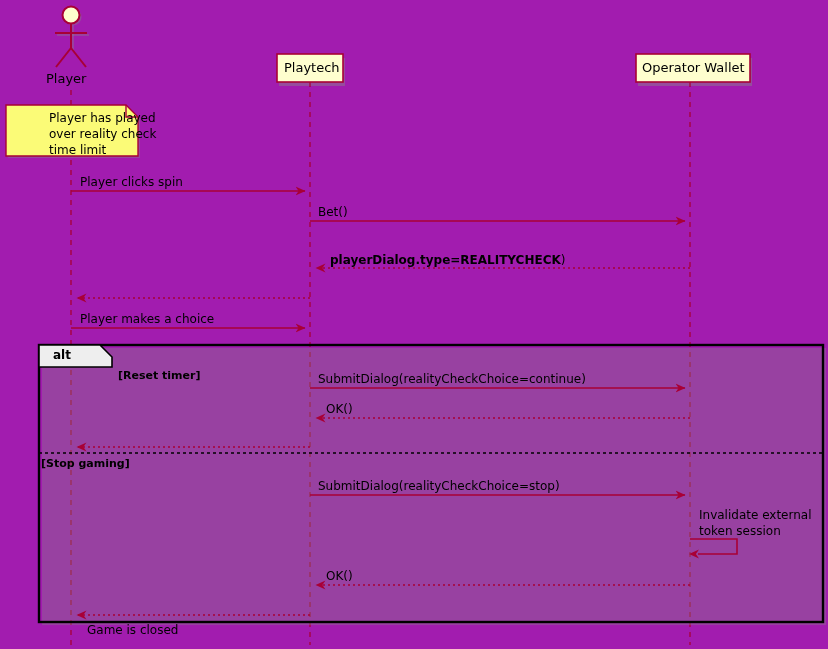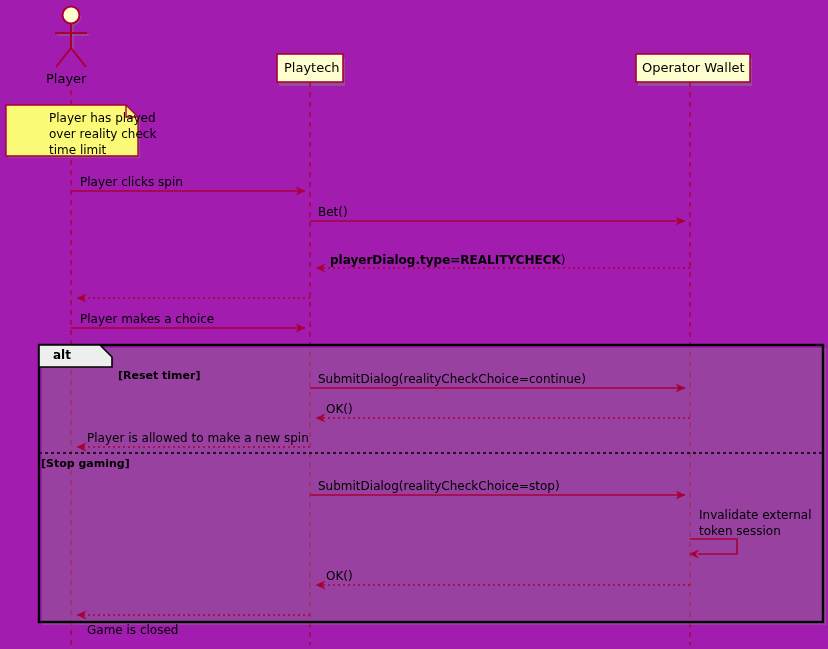--- a/index.html
+++ b/index.html
@@ -136,21 +136,20 @@
 
 
   <div class="lbl msg-lbl" style="left:80px; top:313px;">Player makes a choice</div>
 
   <div class="lbl alt-lbl" style="left:53px; top:349px; font-weight:bold;">alt</div>
   <div class="lbl guard-lbl" style="left:118px; top:356px;margin-top:14px;">[Reset timer]</div>
   <div class="lbl guard-lbl" style="left:41px; top:458px;">[Stop gaming]</div>
 
   <div class="lbl msg-lbl" style="left:318px; top:373px;">SubmitDialog(realityCheckChoice=continue)</div>
   <div class="lbl msg-lbl" style="left:326px; top:403px;">OK()</div>
-  <div class="lbl msg-lbl" style="left:87px; top:432px;">Player is allowed to make a new spin</div>
 
   <div class="lbl msg-lbl" style="left:318px; top:480px;">SubmitDialog(realityCheckChoice=stop)</div>
   <div class="lbl msg-lbl" style="left:699px; top:509px;">Invalidate external</div>
   <div class="lbl msg-lbl" style="left:699px; top:525px;">token session</div>
   <div class="lbl msg-lbl" style="left:326px; top:570px;">OK()</div>
   <div class="lbl msg-lbl" style="left:87px; top:624px;">Game is closed</div>
 
 </div>
 
 </body></html>

